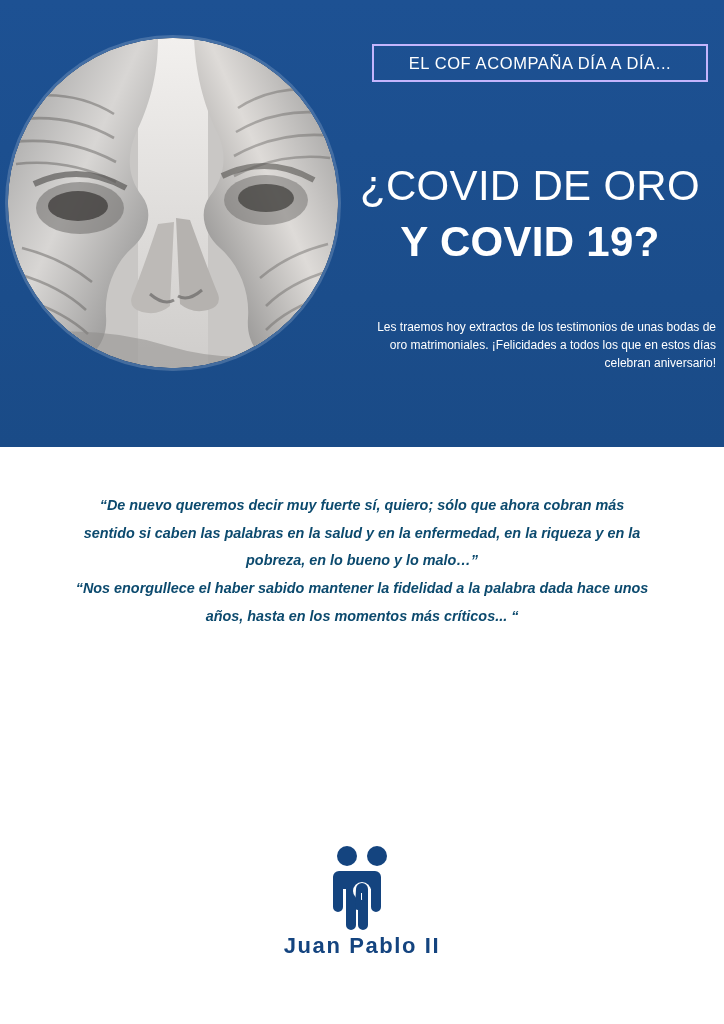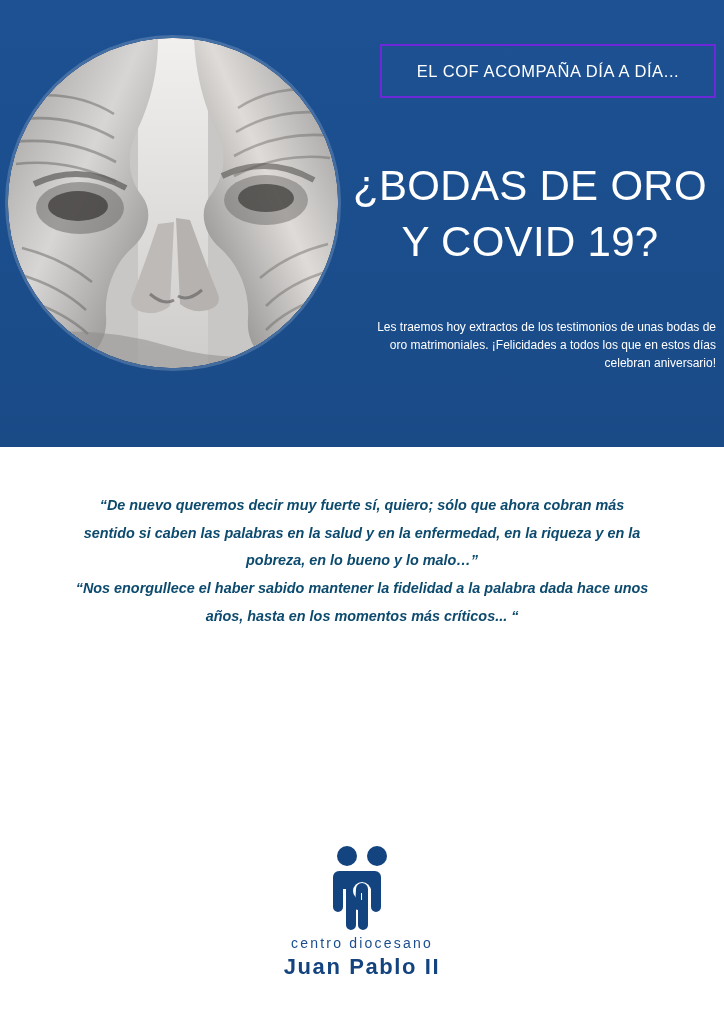--- a/index.html
+++ b/index.html
@@ -56,25 +56,25 @@
     inset: 0;
     border-radius: 50%;
     overflow: hidden;
     background: #6f6f6f;
   }
   .photo svg { display: block; }
 
   
   .tagline-box {
     position: absolute;
-    left: 380px;
+    left: 372px;
     top: 44px;
     width: 336px;
-    height: 54px;
-    border: 2px solid #6d28d9;
+    height: 38px;
+    border: 2px solid #c4b5fd;
     box-sizing: border-box;
     display: flex;
     align-items: center;
     justify-content: center;
   }
   .tagline-text {
     color: #ffffff;
     font-size: 16.5px;
     letter-spacing: 0.6px;
     font-family: "Liberation Sans", sans-serif;
@@ -87,21 +87,21 @@
     left: 348px;
     top: 158px;
     width: 364px;
     text-align: center;
     color: #ffffff;
     font-size: 42px;
     line-height: 1.34;
     font-family: "Liberation Sans", sans-serif;
     letter-spacing: 0.3px;
   }
-  .headline .l2 { display: block; }
+  .headline .l2 { display: block; font-weight: bold; }
 
   
   .intro {
     position: absolute;
     left: 362px;
     top: 318px;
     width: 354px;
     text-align: right;
     color: #ffffff;
     font-size: 12px;
@@ -237,21 +237,21 @@
         </g>
       </svg>
     </div>
   </div>
 
   <div class="tagline-box">
     <span class="tagline-text">EL COF ACOMPAÑA DÍA A DÍA...</span>
   </div>
 
   <div class="headline">
-    <span class="l1">¿BODAS DE ORO</span>
+    <span class="l1">¿COVID DE ORO</span>
     <span class="l2">Y COVID 19?</span>
   </div>
 
   <div class="intro">Les traemos hoy extractos de los testimonios de unas bodas de oro matrimoniales. ¡Felicidades a todos los que en estos días celebran aniversario!</div>
 
   <div class="quotes">
     <p class="quote q1">“De nuevo queremos decir muy fuerte sí, quiero; sólo que ahora cobran más sentido si caben las palabras en la salud y en la enfermedad, en la riqueza y en la pobreza, en lo bueno y lo malo…”</p>
     <p class="quote q2">“Nos enorgullece el haber sabido mantener la fidelidad a la palabra dada hace unos años, hasta en los momentos más críticos... “</p>
   </div>
 
@@ -259,17 +259,16 @@
     <svg class="logo-mark" width="110" height="86" viewBox="0 0 110 86" xmlns="http://www.w3.org/2000/svg">
       <g fill="#14447f">
         <circle cx="40" cy="11" r="10"></circle>
         <circle cx="70" cy="11" r="10"></circle>
         <path d="M26,26 h28 a6,6 0 0 1 6,6 v30 a5,5 0 0 1 -10,0 v-18 h-3 v36 a5,5 0 0 1 -10,0 v-20 h-2 v20 a5,5 0 0 1 -10,0 v-36 h-3 v18 a5,5 0 0 1 -10,0 v-30 a6,6 0 0 1 6,-6 z" transform="translate(14,0)"></path>
         <path d="M62,26 h22 a6,6 0 0 1 6,6 v26 a5,5 0 0 1 -10,0 v-16 h-2 v38 a5,5 0 0 1 -10,0 v-22 h-2 v22 a5,5 0 0 1 -10,0 v-38 h-2 v16 a5,5 0 0 1 -10,0 v-26 a6,6 0 0 1 6,-6 z" transform="translate(8,0)" opacity="0"></path>
         <circle cx="55" cy="46" r="9" fill="#ffffff"></circle>
         <path d="M49,44 a6,6 0 0 1 12,0 v10 a3,3 0 0 1 -6,0 v-6 h-1 v14 a3,3 0 0 1 -6,0 z" fill="#14447f"></path>
       </g>
     </svg>
-    <div class="logo-line1">centro  diocesano</div>
     <div class="logo-name">Juan Pablo II</div>
   </div>
 
 </div>
 
 </body></html>

